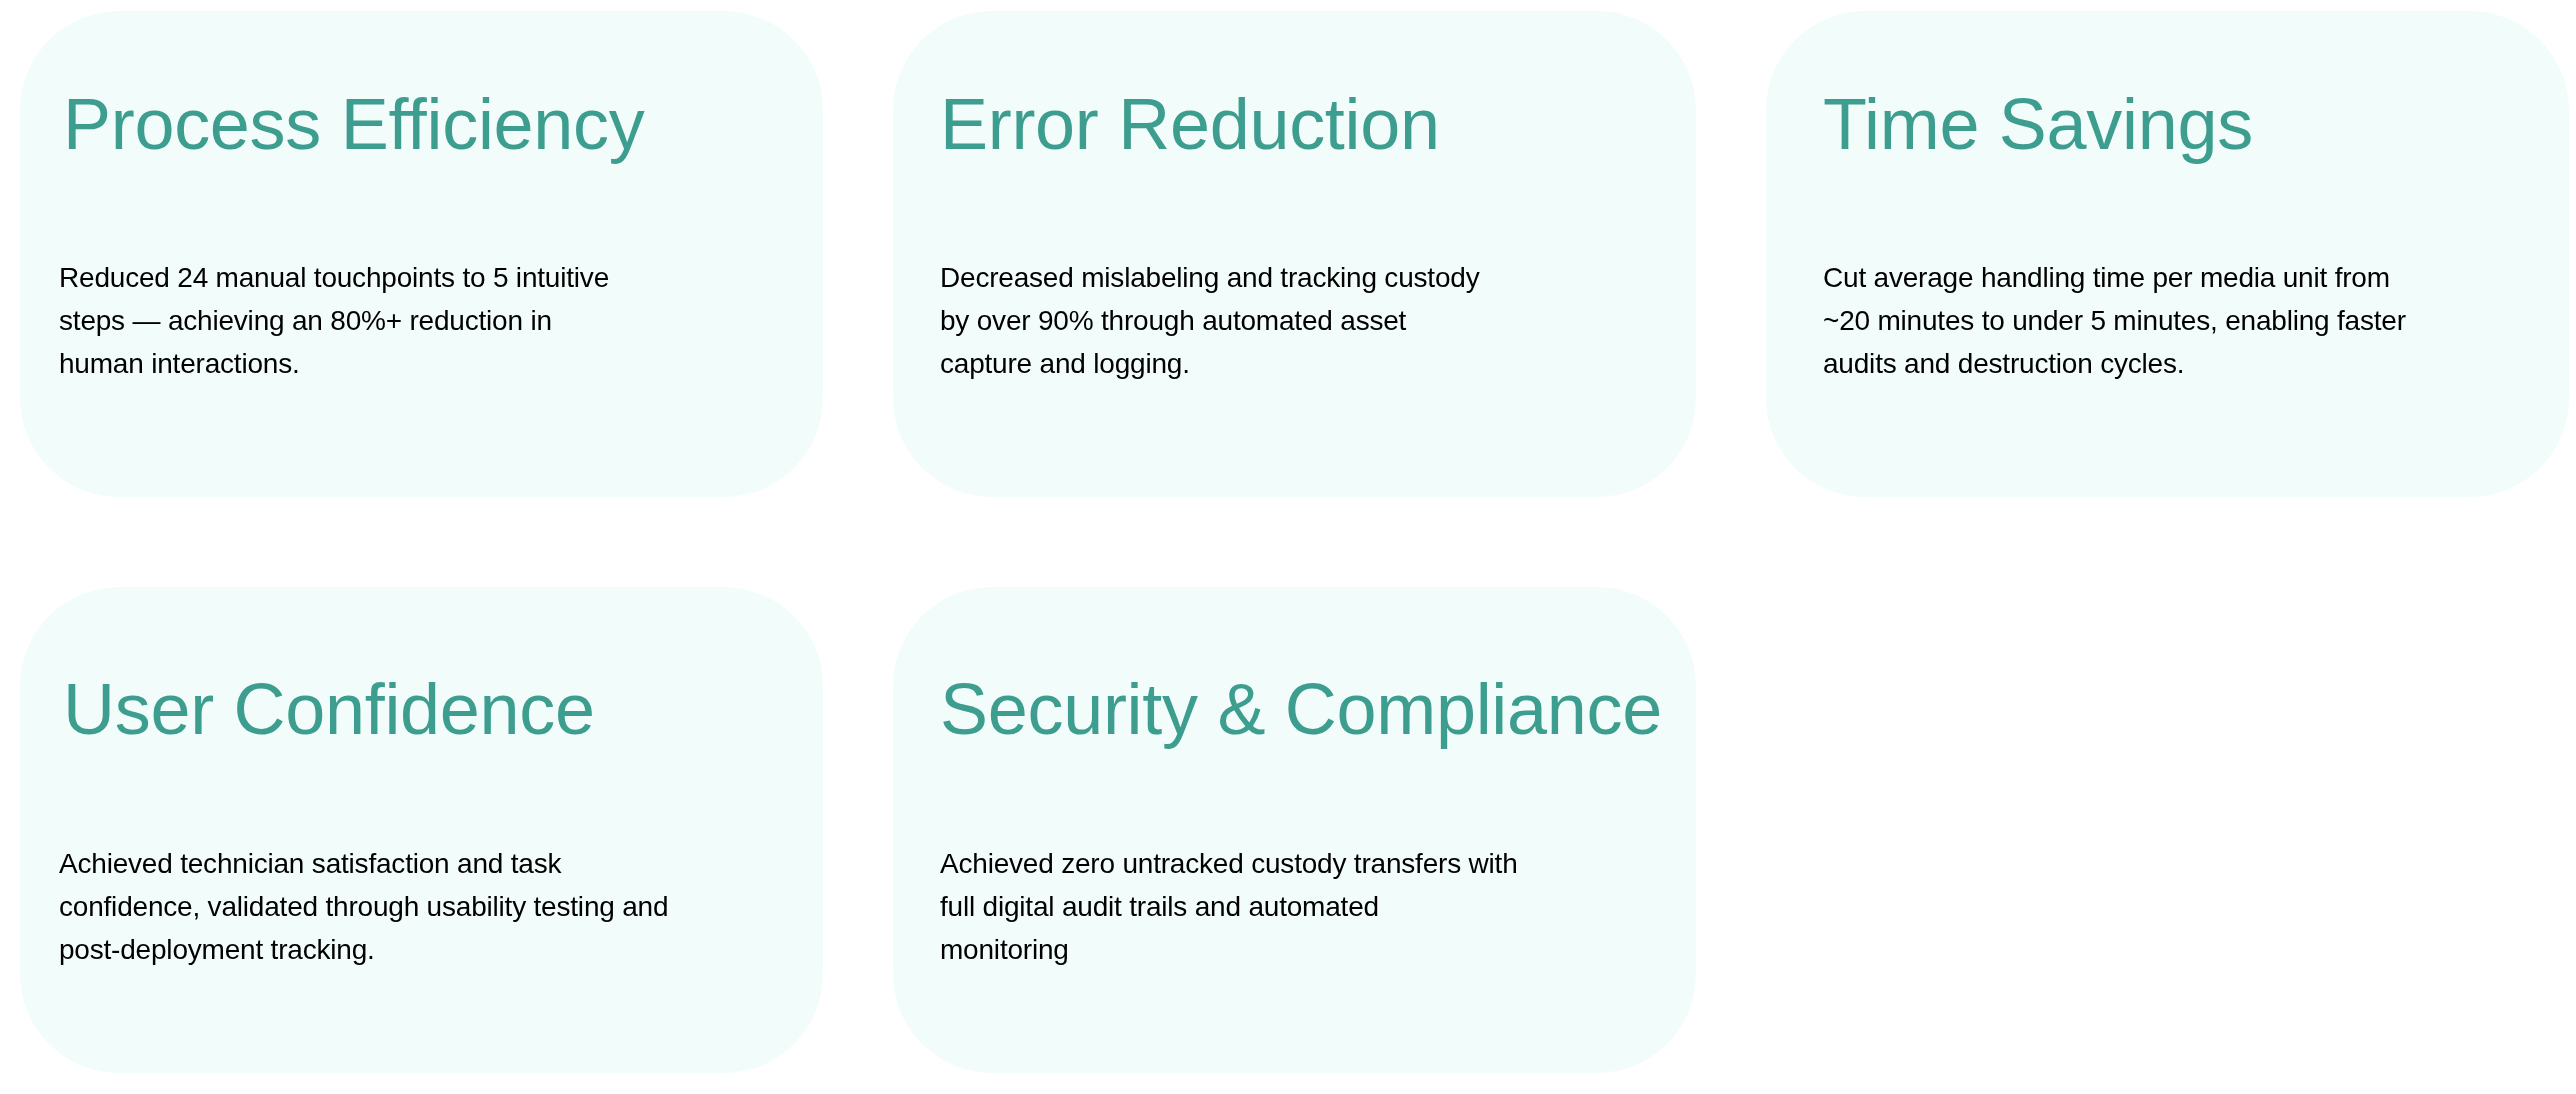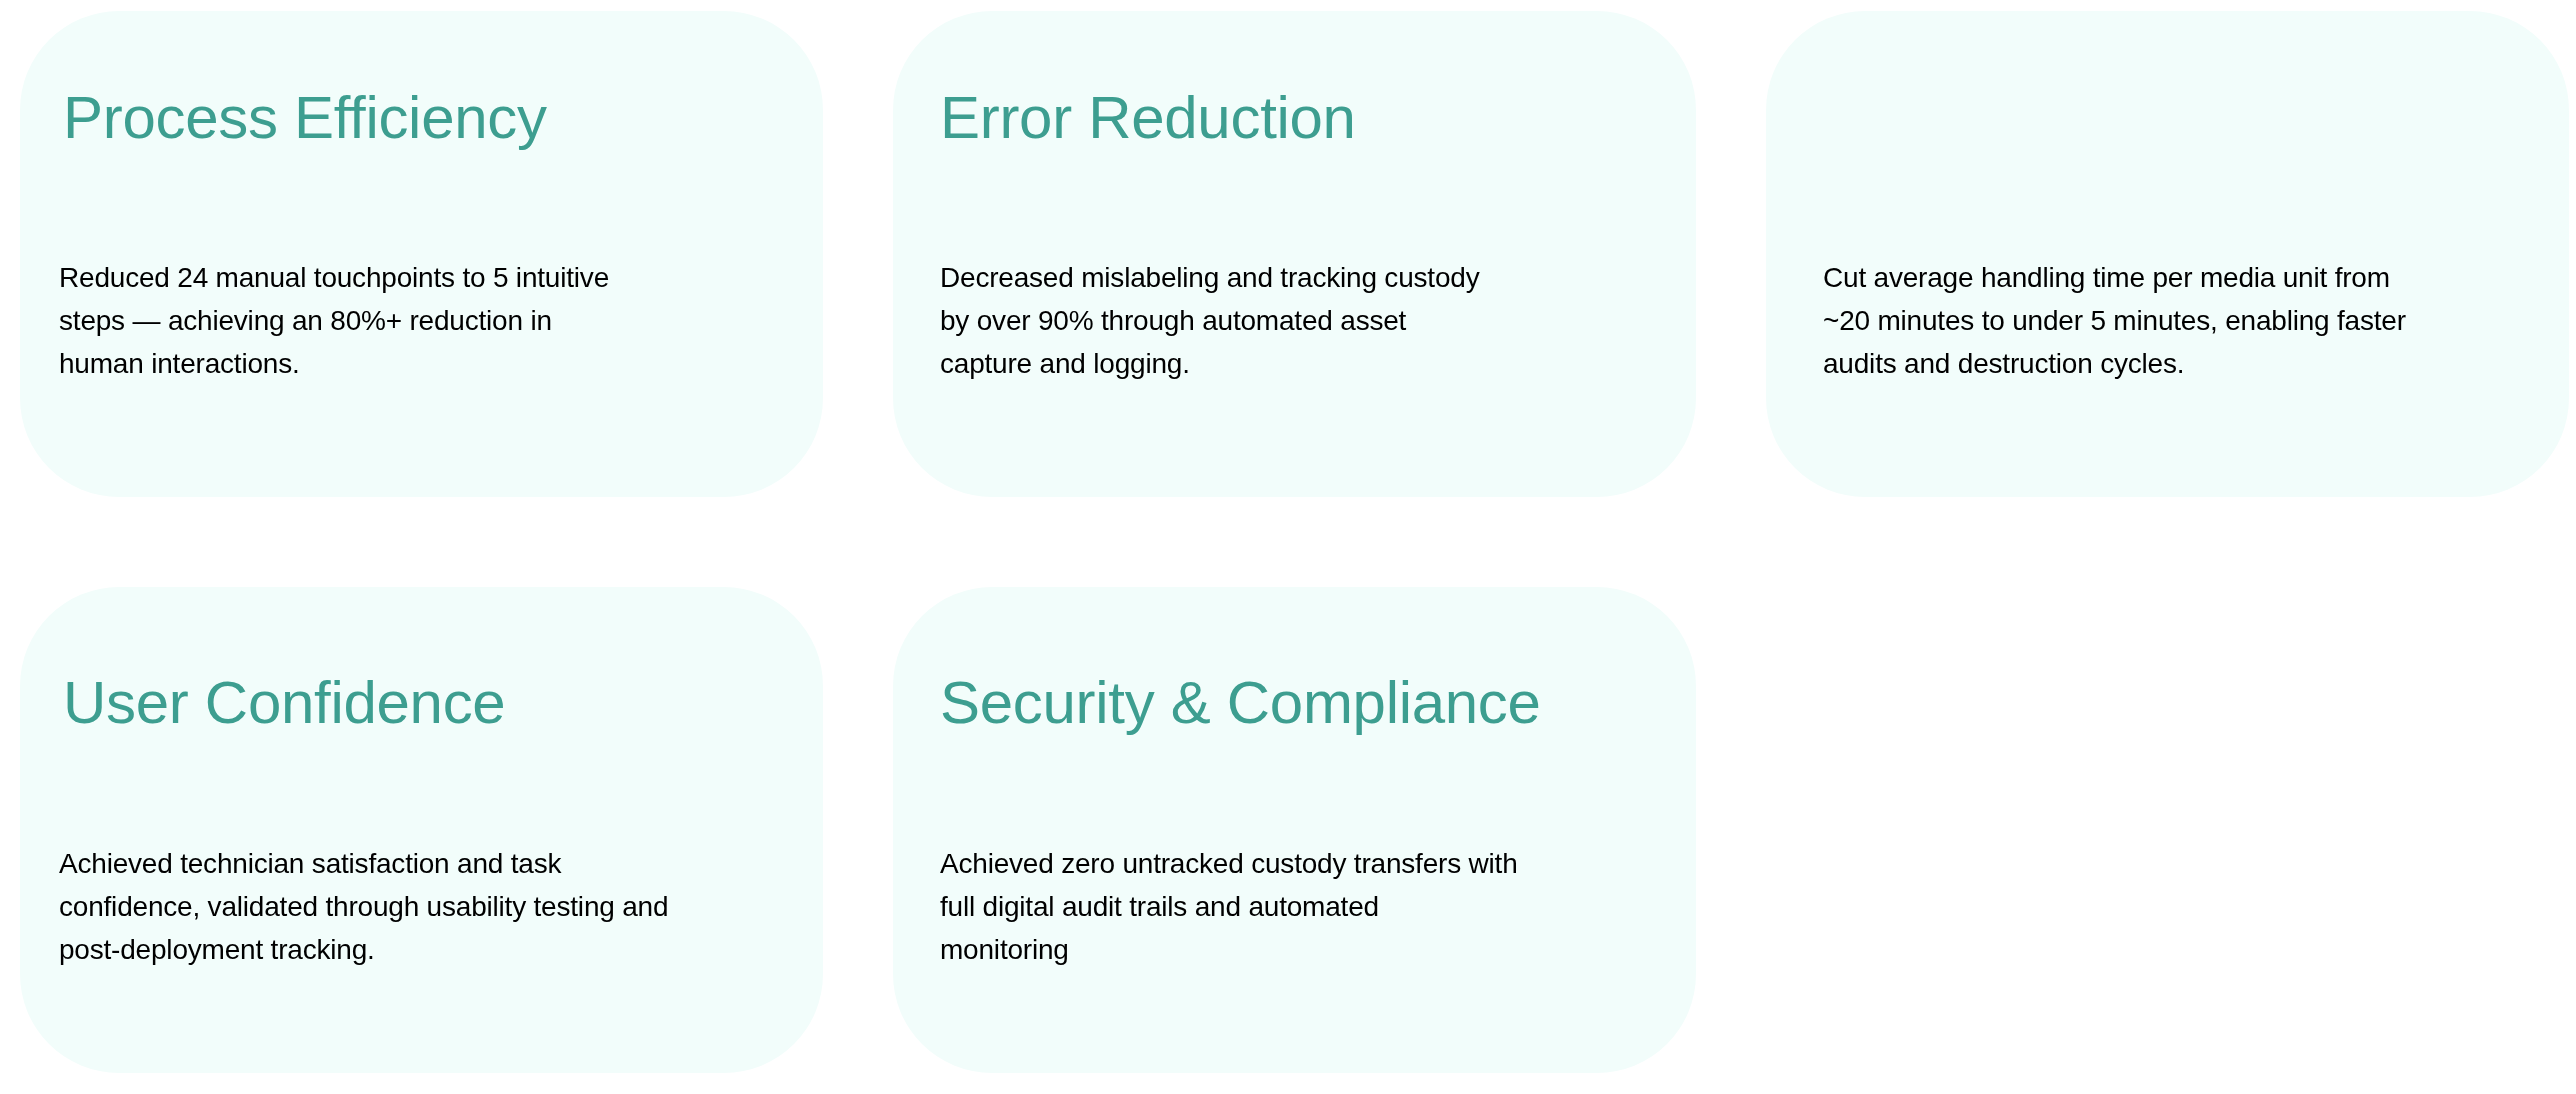--- a/index.html
+++ b/index.html
@@ -21,21 +21,21 @@
       background: #f2fdfb;
       border-radius: 99px;
       box-sizing: border-box;
       padding: 0 39px 0 43px;
     }
     .card-title {
       position: absolute;
       left: 43px;
       top: 74px;
       margin: 0;
-      font-size: 60px;
+      font-size: 72px;
       font-weight: 400;
       line-height: 1.1;
       color: #3d9e90;
       letter-spacing: -0.3px;
       white-space: nowrap;
     }
     .card-body {
       position: absolute;
       left: 39px;
       top: 245px;
@@ -76,20 +76,21 @@
 <div id="card-2" class="card">
   <h2 class="card-title">Error Reduction</h2>
   <p class="card-body">
     <span class="line">Decreased mislabeling and tracking custody</span>
     <span class="line">by over 90% through automated asset</span>
     <span class="line">capture and logging.</span>
   </p>
 </div>
 
 <div id="card-3" class="card">
+  <h2 class="card-title">Time Savings</h2>
   <p class="card-body">
     <span class="line">Cut average handling time per media unit from</span>
     <span class="line">~20 minutes to under 5 minutes, enabling faster</span>
     <span class="line">audits and destruction cycles.</span>
   </p>
 </div>
 
 <div id="card-4" class="card">
   <h2 class="card-title">User Confidence</h2>
   <p class="card-body">

